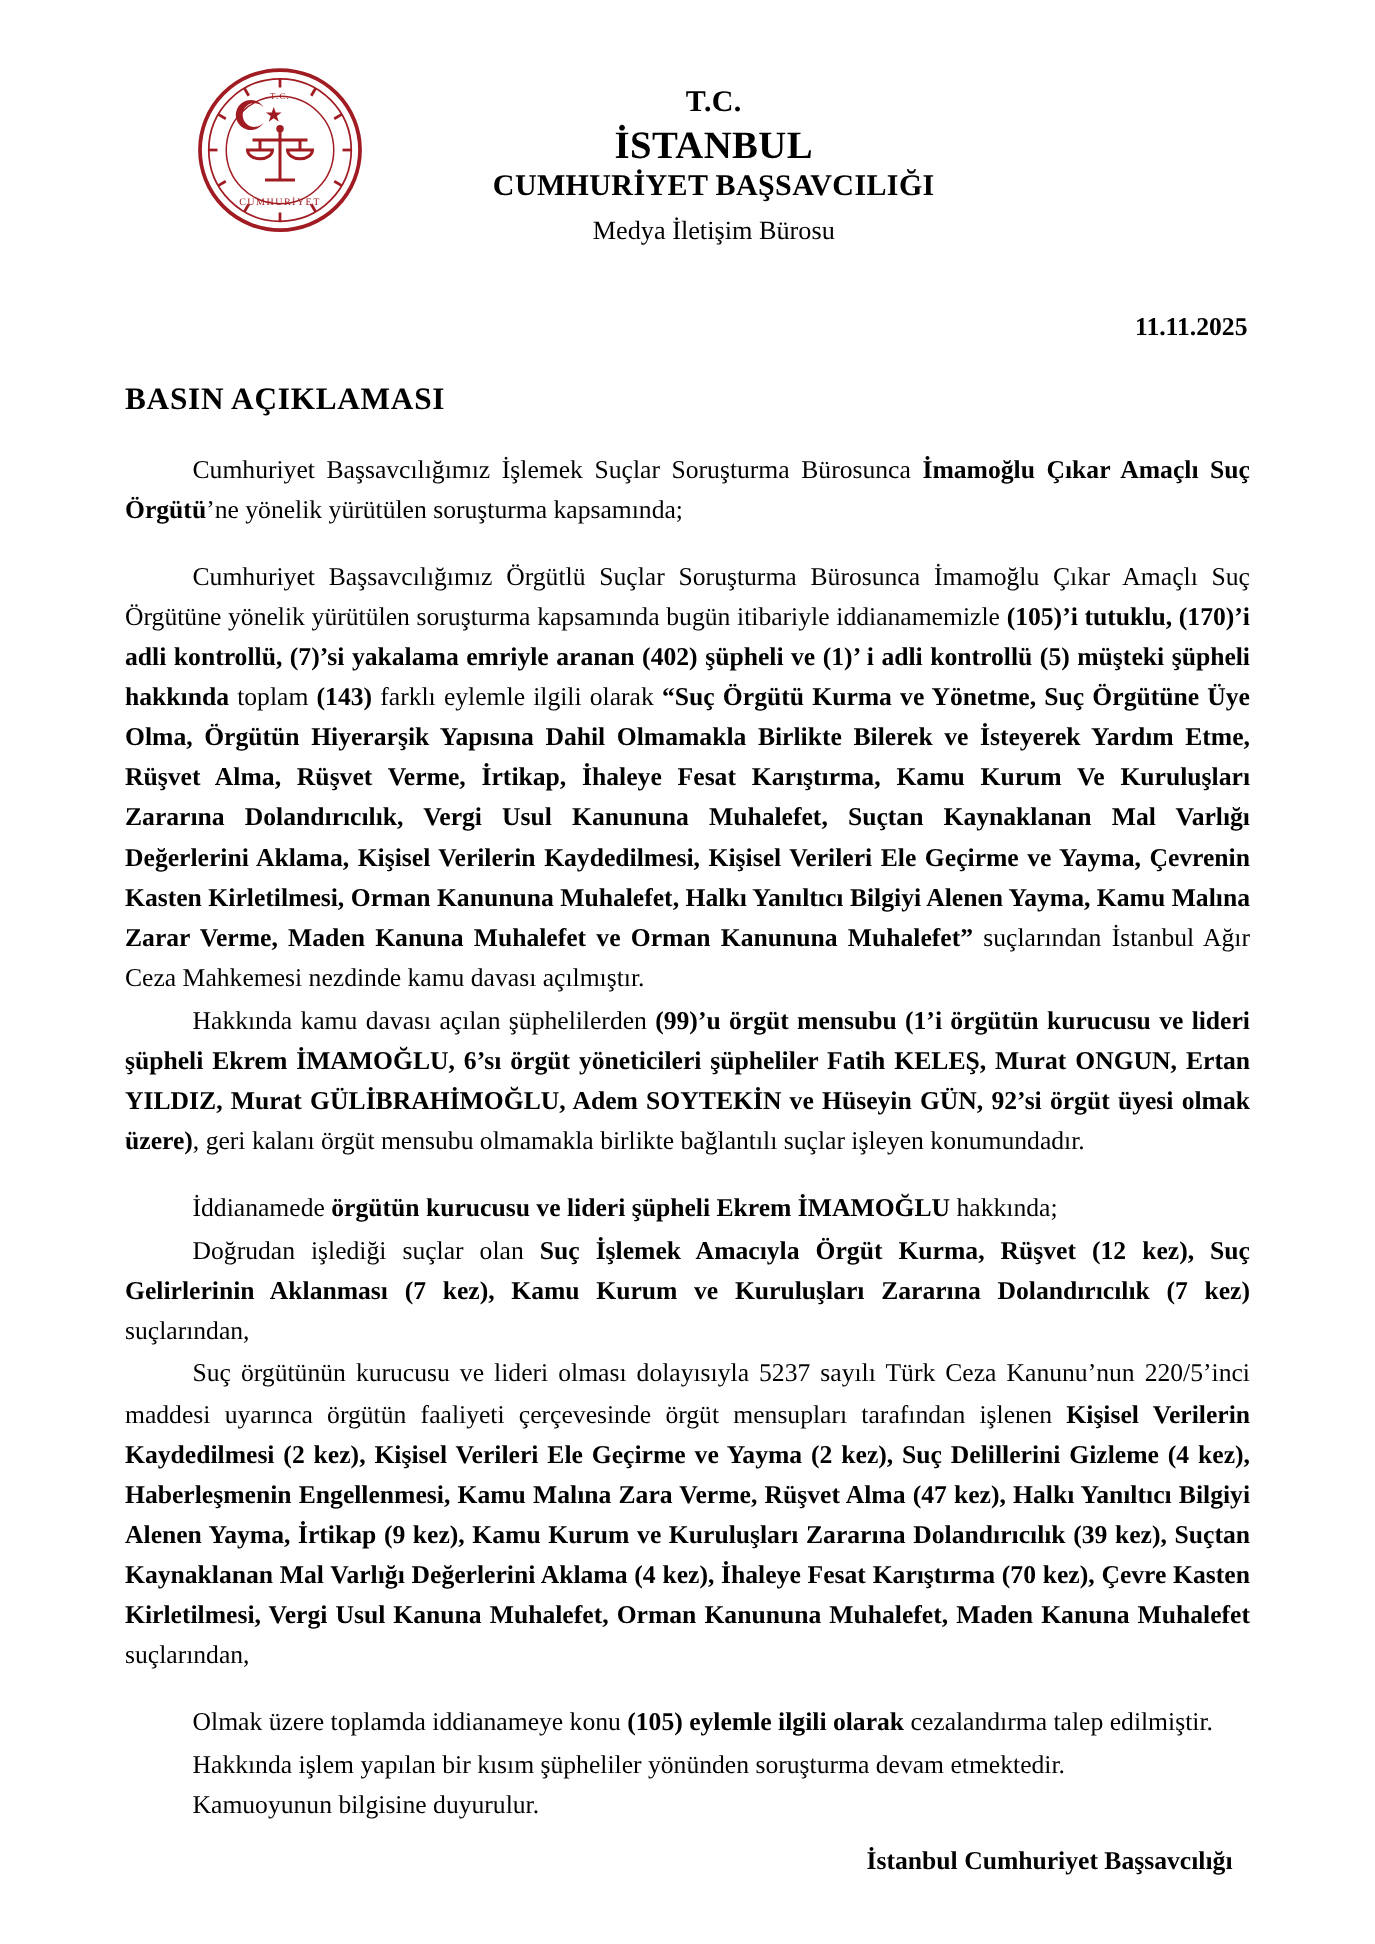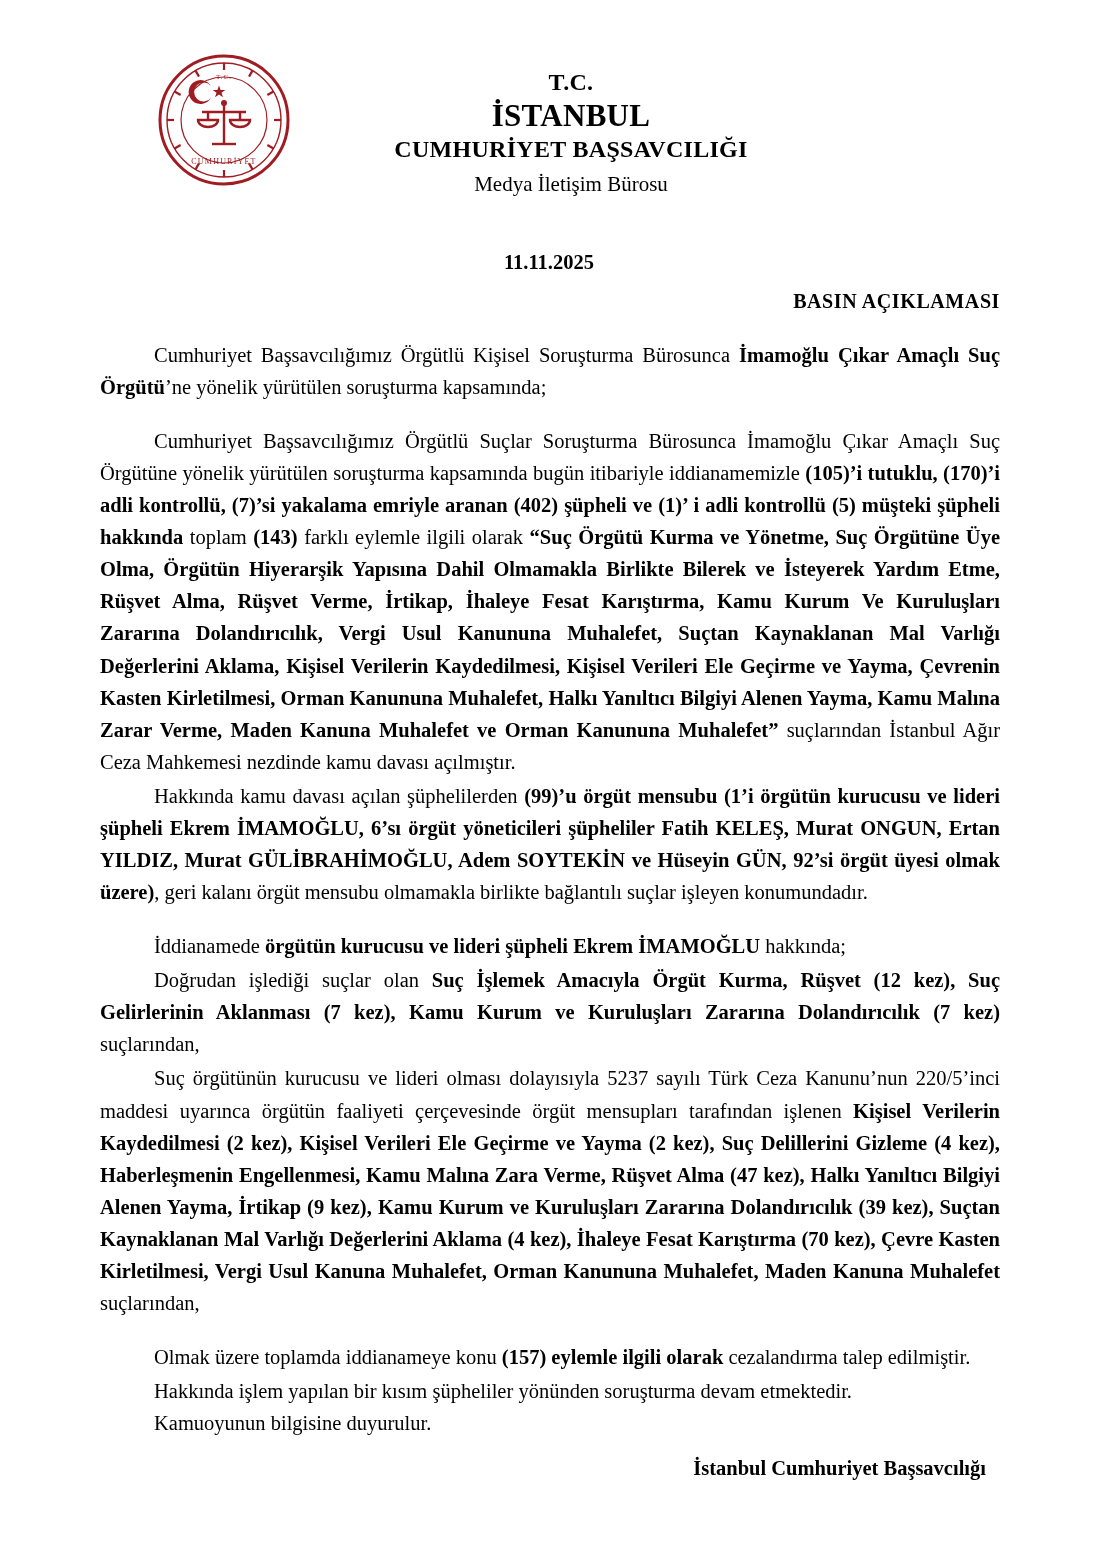--- a/index.html
+++ b/index.html
@@ -64,34 +64,34 @@
   }
   .header-text .l4 {
     font-size: 21px;
     line-height: 1.5;
     margin-top: 5px;
     text-align: center;
   }
 
   
   .date-line {
-    text-align: center;
+    text-align: right;
     font-weight: bold;
     font-size: 20.5px;
     margin-top: 50px;
     margin-right: 2px;
   }
 
   
   .doc-title {
-    text-align: right;
-    font-weight: bold;
-    font-size: 20px;
+    text-align: left;
+    font-weight: bold;
+    font-size: 25px;
     letter-spacing: 0.6px;
-    margin-top: 16px;
+    margin-top: 32px;
     margin-bottom: 26px;
   }
 
   
   .body-text {
     font-size: 20.5px;
     line-height: 1.565;
     text-align: justify;
     text-justify: inter-word;
   }
@@ -171,33 +171,33 @@
       <div class="l4">Medya İletişim Bürosu</div>
     </div>
   </div>
 
   <div class="date-line">11.11.2025</div>
 
   <div class="doc-title">BASIN AÇIKLAMASI</div>
 
   <div class="body-text">
 
-    <p><span>Cumhuriyet Başsavcılığımız Örgütlü Kişisel Soruşturma Bürosunca </span><b>İmamoğlu Çıkar Amaçlı Suç Örgütü</b><span>’ne yönelik yürütülen soruşturma kapsamında;</span></p>
+    <p><span>Cumhuriyet Başsavcılığımız İşlemek Suçlar Soruşturma Bürosunca </span><b>İmamoğlu Çıkar Amaçlı Suç Örgütü</b><span>’ne yönelik yürütülen soruşturma kapsamında;</span></p>
 
     <p class="p-gap"><span>Cumhuriyet Başsavcılığımız Örgütlü Suçlar Soruşturma Bürosunca İmamoğlu Çıkar Amaçlı Suç Örgütüne yönelik yürütülen soruşturma kapsamında bugün itibariyle iddianamemizle </span><b>(105)’i tutuklu, (170)’i adli kontrollü, (7)’si yakalama emriyle aranan (402) şüpheli ve (1)’ i adli kontrollü (5) müşteki şüpheli hakkında</b><span> toplam </span><b>(143)</b><span> farklı eylemle ilgili olarak </span><b>“Suç Örgütü Kurma ve Yönetme, Suç Örgütüne Üye Olma, Örgütün Hiyerarşik Yapısına Dahil Olmamakla Birlikte Bilerek ve İsteyerek Yardım Etme, Rüşvet Alma, Rüşvet Verme, İrtikap, İhaleye Fesat Karıştırma, Kamu Kurum Ve Kuruluşları Zararına Dolandırıcılık, Vergi Usul Kanununa Muhalefet, Suçtan Kaynaklanan Mal Varlığı Değerlerini Aklama, Kişisel Verilerin Kaydedilmesi, Kişisel Verileri Ele Geçirme ve Yayma, Çevrenin Kasten Kirletilmesi, Orman Kanununa Muhalefet, Halkı Yanıltıcı Bilgiyi Alenen Yayma, Kamu Malına Zarar Verme, Maden Kanuna Muhalefet ve Orman Kanununa Muhalefet”</b><span> suçlarından İstanbul Ağır Ceza Mahkemesi nezdinde kamu davası açılmıştır.</span></p>
 
     <p class="p-gap-sm"><span>Hakkında kamu davası açılan şüphelilerden </span><b>(99)’u örgüt mensubu (1’i örgütün kurucusu ve lideri şüpheli Ekrem İMAMOĞLU, 6’sı örgüt yöneticileri şüpheliler Fatih KELEŞ, Murat ONGUN, Ertan YILDIZ, Murat GÜLİBRAHİMOĞLU, Adem SOYTEKİN ve Hüseyin GÜN, 92’si örgüt üyesi olmak üzere)</b><span>, geri kalanı örgüt mensubu olmamakla birlikte bağlantılı suçlar işleyen konumundadır.</span></p>
 
     <p class="p-gap"><span>İddianamede </span><b>örgütün kurucusu ve lideri şüpheli Ekrem İMAMOĞLU</b><span> hakkında;</span></p>
 
     <p class="p-gap-sm"><span>Doğrudan işlediği suçlar olan </span><b>Suç İşlemek Amacıyla Örgüt Kurma, Rüşvet (12 kez), Suç Gelirlerinin Aklanması (7 kez), Kamu Kurum ve Kuruluşları Zararına Dolandırıcılık (7 kez)</b><span> suçlarından,</span></p>
 
     <p class="p-gap-sm"><span>Suç örgütünün kurucusu ve lideri olması dolayısıyla 5237 sayılı Türk Ceza Kanunu’nun 220/5’inci maddesi uyarınca örgütün faaliyeti çerçevesinde örgüt mensupları tarafından işlenen </span><b>Kişisel Verilerin Kaydedilmesi (2 kez), Kişisel Verileri Ele Geçirme ve Yayma (2 kez), Suç Delillerini Gizleme (4 kez), Haberleşmenin Engellenmesi, Kamu Malına Zara Verme, Rüşvet Alma (47 kez), Halkı Yanıltıcı Bilgiyi Alenen Yayma, İrtikap (9 kez), Kamu Kurum ve Kuruluşları Zararına Dolandırıcılık (39 kez), Suçtan Kaynaklanan Mal Varlığı Değerlerini Aklama (4 kez), İhaleye Fesat Karıştırma (70 kez), Çevre Kasten Kirletilmesi, Vergi Usul Kanuna Muhalefet, Orman Kanununa Muhalefet, Maden Kanuna Muhalefet</b><span> suçlarından,</span></p>
 
-    <p class="p-gap"><span>Olmak üzere toplamda iddianameye konu </span><b>(157) eylemle ilgili olarak</b><span> cezalandırma talep edilmiştir.</span></p>
+    <p class="p-gap"><span>Olmak üzere toplamda iddianameye konu </span><b>(105) eylemle ilgili olarak</b><span> cezalandırma talep edilmiştir.</span></p>
 
     <p class="p-gap-sm">Hakkında işlem yapılan bir kısım şüpheliler yönünden soruşturma devam etmektedir.</p>
 
     <div class="kamuoyu">Kamuoyunun bilgisine duyurulur.</div>
   </div>
 
   <div class="signature">İstanbul Cumhuriyet Başsavcılığı</div>
 
 </div>
 

